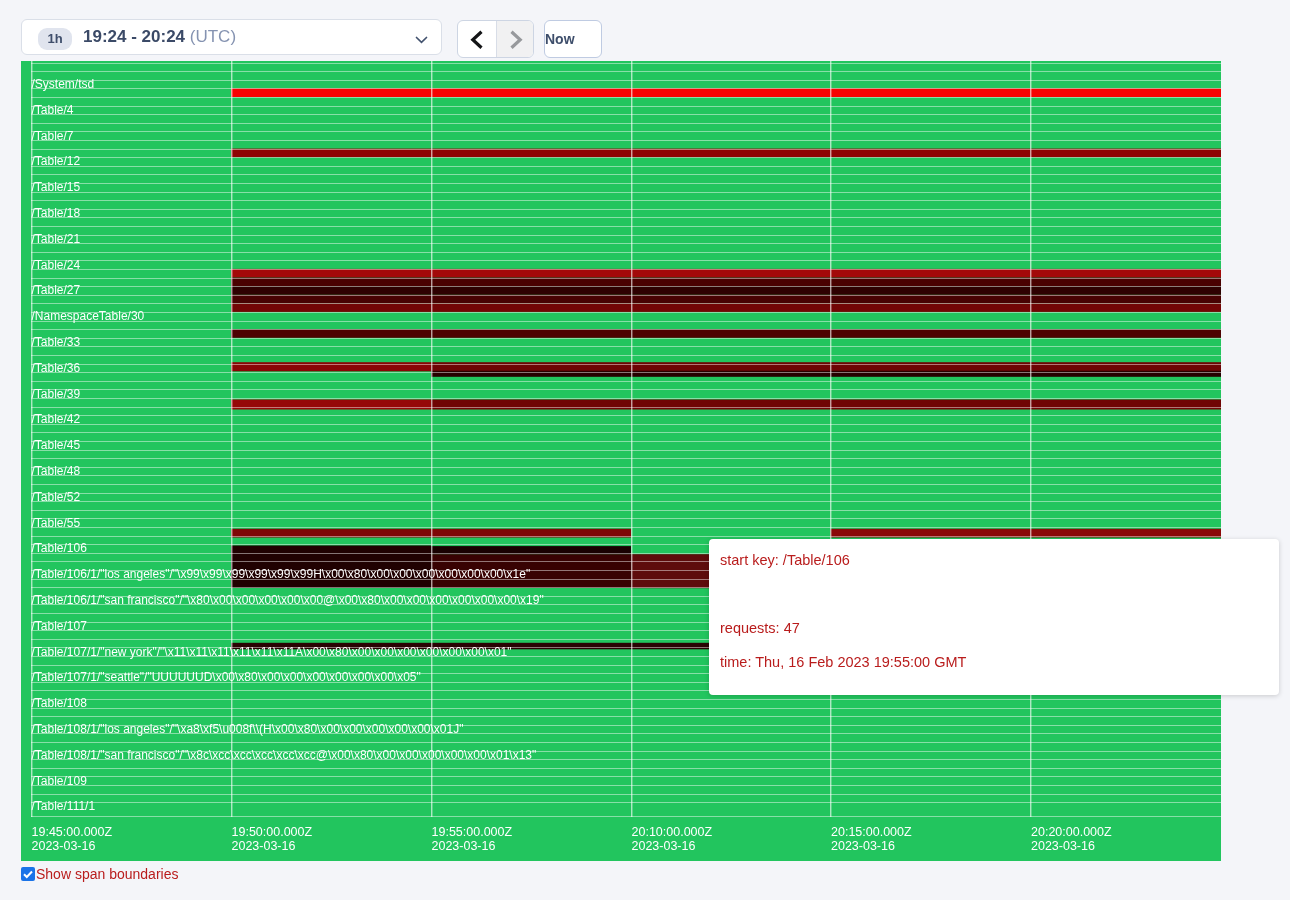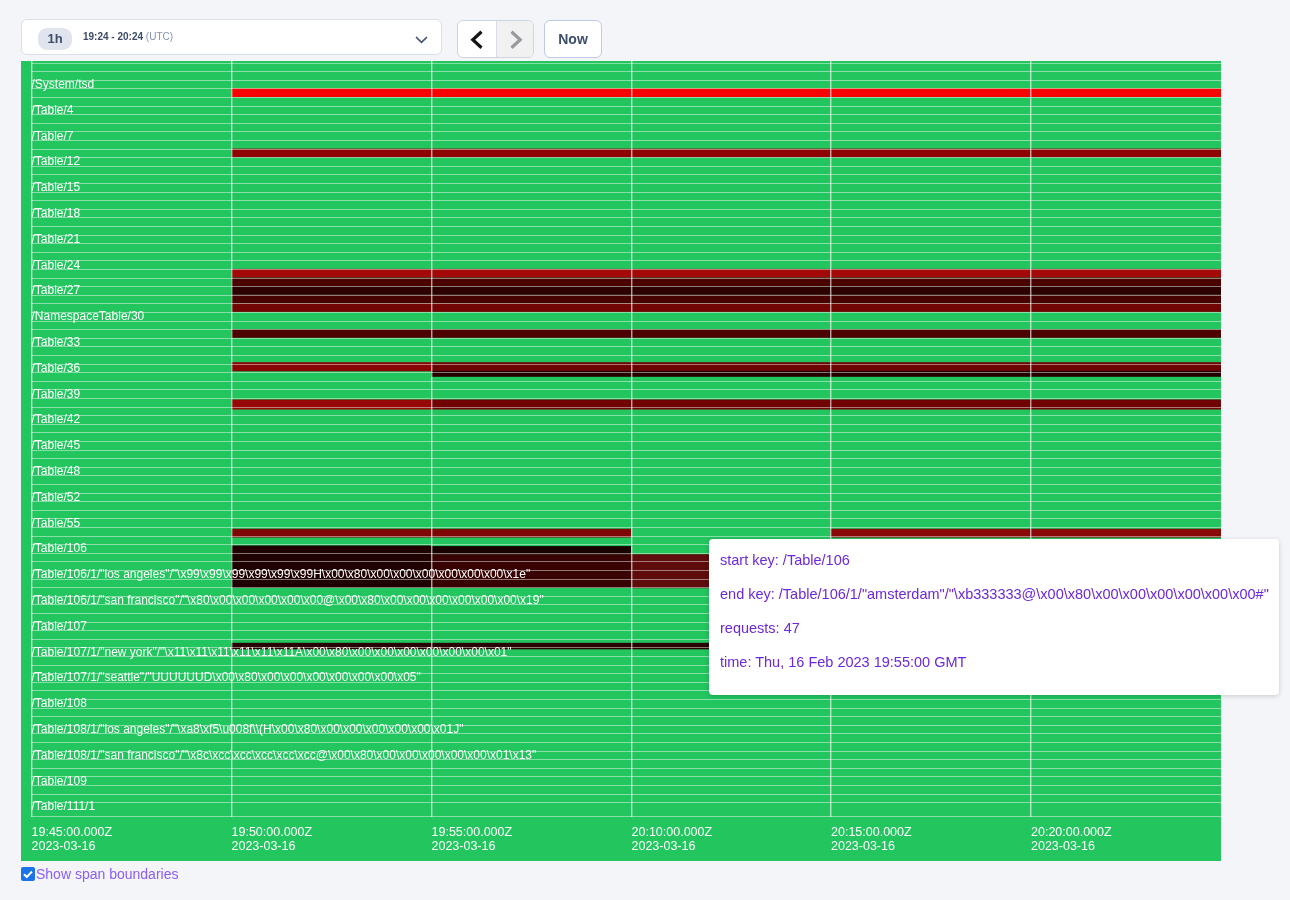--- a/index.html
+++ b/index.html
@@ -1,30 +1,30 @@
 <!DOCTYPE html>
 <html><head><meta charset="utf-8"><title>Key Visualizer</title>
 <style>
 html,body{margin:0;padding:0}
 body{width:1290px;height:900px;background:#f4f5f9;font-family:"Liberation Sans",sans-serif;position:relative;overflow:hidden}
 .sel{position:absolute;left:21px;top:19px;width:421px;height:36px;background:#fff;border:1px solid #dadfe8;border-radius:6px;box-sizing:border-box}
 .badge{position:absolute;left:16px;top:8px;width:34px;height:22px;background:#e0e4ee;border-radius:9px;color:#3f4e6b;font-weight:bold;font-size:13px;line-height:22px;text-align:center}
-.selt{position:absolute;left:61px;top:0;height:34px;line-height:34px;font-size:10px;color:#3b4a67;font-weight:bold;white-space:nowrap}
+.selt{position:absolute;left:61px;top:0;height:34px;line-height:34px;font-size:17px;color:#3b4a67;font-weight:bold;white-space:nowrap}
 .selt .utc{color:#8593b1;font-weight:normal}
 .chev{position:absolute;right:13px;top:16px}
 .btngrp{position:absolute;left:456.5px;top:20px;width:77px;height:38px;border:1px solid #cdd5e3;border-radius:6px;background:#fff;box-sizing:border-box;overflow:hidden}
 .btnr{position:absolute;left:38px;top:0;width:39px;height:38px;background:#f1f1f2;border-left:1px solid #d8dde7;box-sizing:border-box}
-.nowb{position:absolute;left:544px;top:20px;width:58px;height:38px;background:#fff;border:1px solid #bfcbe2;border-radius:6px;box-sizing:border-box;color:#3e4e6b;font-weight:bold;font-size:14px;text-align:center;line-height:36px}
+.nowb{position:absolute;left:544px;top:20px;width:58px;height:38px;background:#fff;border:1px solid #bfcbe2;border-radius:6px;box-sizing:border-box;color:#3e4e6b;font-weight:bold;font-size:14px;line-height:36px}
 .canvas{position:absolute;left:21px;top:61px;width:1200px;height:800px;background:#22c55e}
 .rl{fill:#fff;font-size:12px;font-family:"Liberation Sans",sans-serif;dominant-baseline:central}
 .tl{fill:#fff;font-size:12.5px;font-family:"Liberation Sans",sans-serif;dominant-baseline:central}
 .tip{position:absolute;left:709px;top:539px;width:570px;height:156px;background:#fff;border-radius:4px;box-shadow:0 1px 5px rgba(0,0,0,0.18);box-sizing:border-box}
-.tip div{position:absolute;left:11px;font-size:14.5px;color:#6d28d9;white-space:nowrap}
+.tip div{position:absolute;left:11px;font-size:14.5px;color:#b91c1c;white-space:nowrap}
 .cbrow{position:absolute;left:21px;top:866px;height:16px}
-.cblab{position:absolute;left:15px;top:0;font-size:14px;color:#8b5cf6;line-height:16px;white-space:nowrap}
+.cblab{position:absolute;left:15px;top:0;font-size:14px;color:#b91c1c;line-height:16px;white-space:nowrap}
 </style></head>
 <body>
 <div class="sel">
   <div class="badge">1h</div>
   <div class="selt">19:24 - 20:24 <span class="utc">(UTC)</span></div>
   <svg class="chev" width="13" height="8" viewBox="0 0 13 8">
       <path d="M1.5 1.5 L6.5 6.3 L11.5 1.5" stroke="#42526e" stroke-width="1.7" fill="none" stroke-linecap="round"></path>
     </svg>
 </div>
 <div class="btngrp">
@@ -195,21 +195,20 @@
 <text x="610.5" y="770.8" class="tl">20:10:00.000Z</text>
 <text x="610.5" y="785.0" class="tl">2023-03-16</text>
 <text x="810" y="770.8" class="tl">20:15:00.000Z</text>
 <text x="810" y="785.0" class="tl">2023-03-16</text>
 <text x="1010" y="770.8" class="tl">20:20:00.000Z</text>
 <text x="1010" y="785.0" class="tl">2023-03-16</text>
 </svg>
 </div>
 <div class="tip">
   <div style="top:13px">start key: /Table/106</div>
-  <div style="top:47px">end key: /Table/106/1/"amsterdam"/"\xb333333@\x00\x80\x00\x00\x00\x00\x00\x00#"</div>
   <div style="top:81px">requests: 47</div>
   <div style="top:114.5px">time: Thu, 16 Feb 2023 19:55:00 GMT</div>
 </div>
 <div class="cbrow">
   <svg width="14" height="14" style="position:absolute;top:1px" viewBox="0 0 14 14">
       <rect x="0" y="0" width="14" height="14" rx="2" fill="#1a73e8"></rect>
       <path d="M3 7.2 L5.8 10 L11 4.5" stroke="#fff" stroke-width="2" fill="none"></path>
     </svg>
   <div class="cblab">Show span boundaries</div>
 </div>

